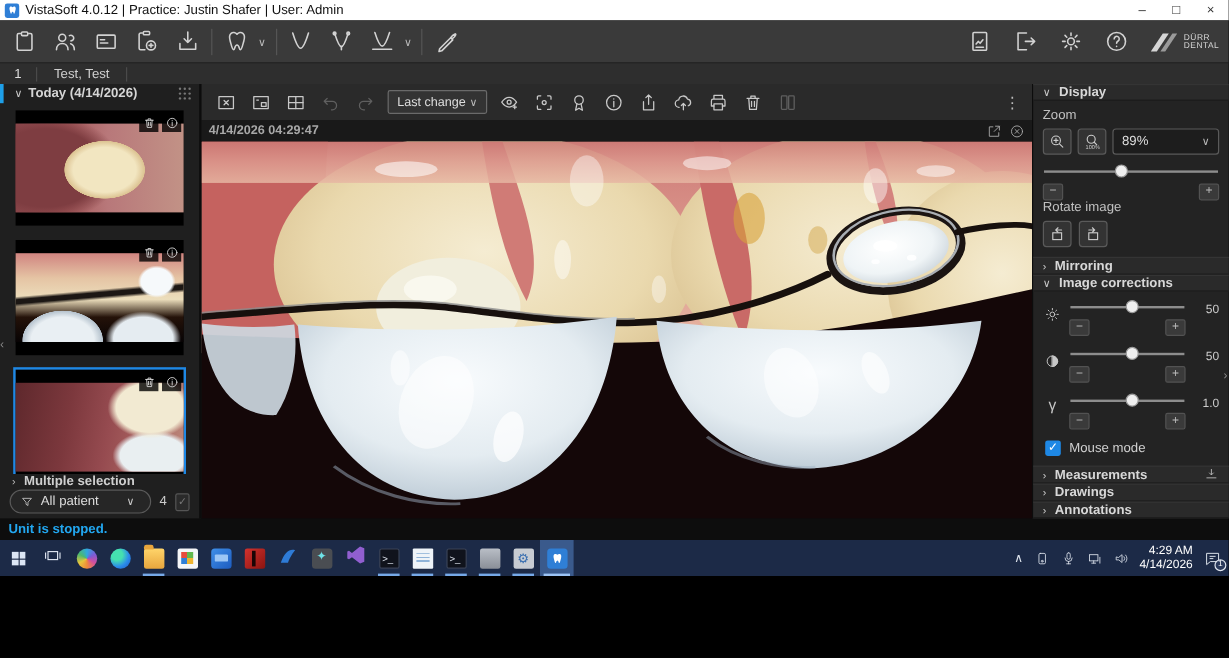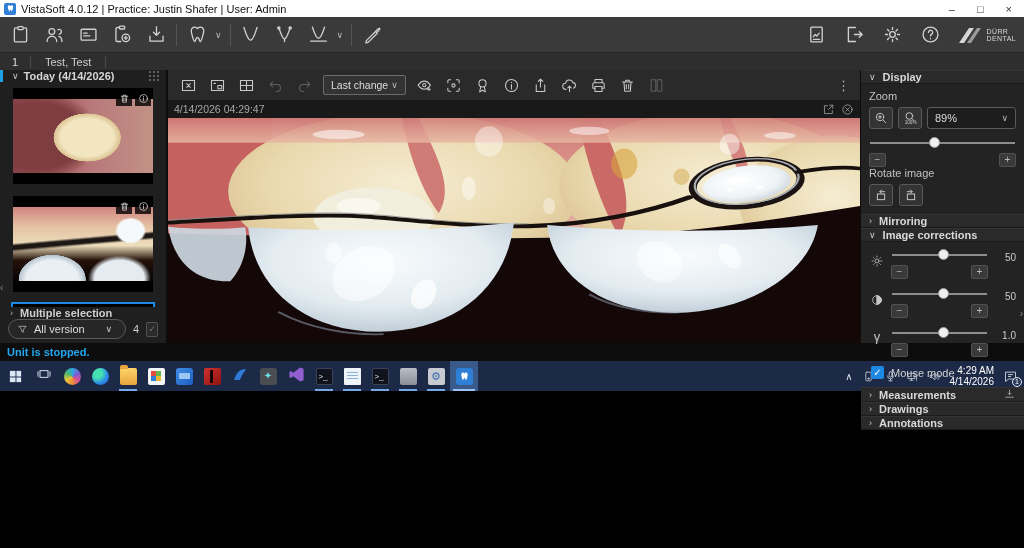--- a/index.html
+++ b/index.html
@@ -1,17 +1,17 @@
 <!DOCTYPE html>
 <html><head>
 <meta charset="utf-8">
 <style>
   * { margin:0; padding:0; box-sizing:border-box; }
   html,body { width:1024px; height:548px; font-family:"Liberation Sans", sans-serif; background:#000; overflow:hidden; }
-  .screen { width:1024px; height:391px; display:flex; flex-direction:column; }
+  .screen { width:1024px; height:480px; display:flex; flex-direction:column; }
 
   
   .titlebar { height:17px; background:#ffffff; display:flex; align-items:center; padding:0 4px; flex:0 0 auto; }
   .appicon16 { width:12px; height:12px; background:#2f7fd6; border-radius:2px; margin-right:5px; display:flex; align-items:center; justify-content:center; }
   .appicon16 svg { width:9px; height:9px; }
   .titletext { font-size:11px; color:#111; white-space:nowrap; }
   .wbtns { margin-left:auto; display:flex; gap:22px; padding-right:8px; }
   .wbtn { font-size:11px; color:#333; line-height:14px; cursor:default; }
 
   
@@ -72,21 +72,21 @@
   
   .viewer { flex:1 1 auto; display:flex; flex-direction:column; min-width:0; }
   .vtoolbar { height:30px; background:#2a2a2a; display:flex; align-items:center; padding:0 10px; gap:9px; }
   .vicon { width:20px; height:20px; display:flex; align-items:center; justify-content:center; }
   .vicon svg { width:17px; height:17px; stroke:#c8c8c8; fill:none; stroke-width:1.5; stroke-linecap:round; stroke-linejoin:round; }
   .vicon.dis svg { stroke:#5f5f5f; }
   .vdd { height:20px; border:1px solid #6a6a6a; border-radius:2px; background:#333; display:flex; align-items:center; gap:7px; padding:0 7px; }
   .vddtext { font-size:10.5px; color:#ddd; }
   .kebab { margin-left:auto; color:#bbb; font-size:13px; letter-spacing:0; }
   .vheader { height:18px; background:#191919; display:flex; align-items:center; padding:0 6px; }
-  .vtime { font-size:10.5px; color:#a8a8a8; }
+  .vtime { font-size:10.5px; color:#a8a8a8;font-weight:bold; }
   .vhbtns { margin-left:auto; display:flex; gap:6px; }
   .vhbtns svg { width:13px; height:13px; stroke:#aaa; fill:none; stroke-width:1.4; stroke-linecap:round; }
   .vimage { flex:1 1 auto; position:relative; background:#141414; min-height:0; }
   .vimage svg.photo { position:absolute; inset:0; width:100%; height:100%; }
 
   
   .panel { width:164px; background:#232323; border-left:1px solid #0c0c0c; display:flex; flex-direction:column; font-size:11px; }
   .psec { height:20px; background:#2a2a2a; border-bottom:1px solid #1b1b1b; border-top:1px solid #343434; display:flex; align-items:center; padding:0 8px; gap:7px; }
   .psec .chev { font-size:9px; color:#ccc; }
   .psectitle { color:#d8d8d8; font-weight:bold; font-size:11px; }
@@ -387,21 +387,21 @@
       </div>
       <div class="msrow">
         <span class="chev">›</span>
         <span class="mstext">Multiple selection</span>
       </div>
       <div class="filterrow">
         <div class="filterdd">
           <svg viewBox="0 0 24 24">
               <path d="M4 5h16l-6.2 7v6l-3.6-2.2V12Z"></path>
             </svg>
-          <span class="filterlabel">All version</span>
+          <span class="filterlabel">All patient</span>
           <span class="sbchev">∨</span>
         </div>
         <span class="fcount">4</span>
         <span class="mselbox">✓</span>
       </div>
     </div>
 
     <div class="viewer">
       <div class="vtoolbar">
         <span class="vicon">

